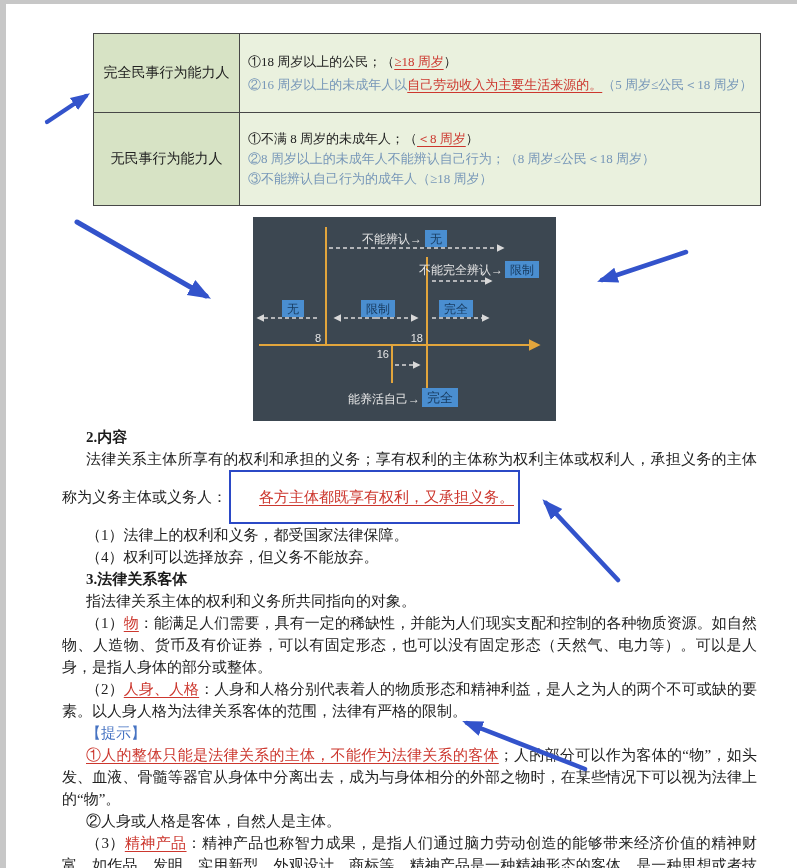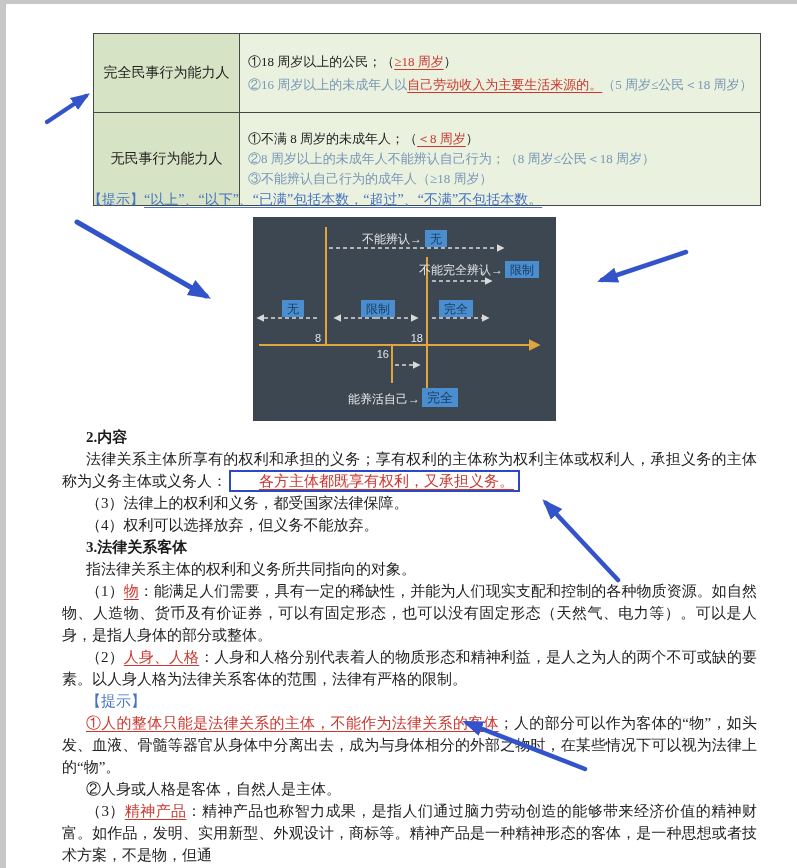--- a/index.html
+++ b/index.html
@@ -12,21 +12,21 @@
   .cap-table{position:absolute;left:93px;top:33px;border-collapse:collapse;table-layout:fixed;}
   .cap-table td{border:1px solid #474747;vertical-align:middle;}
   .cap-table td.hd{width:137px;background:#d7e3c5;text-align:center;font-size:14px;color:#222;padding:8px 4px;}
   .cap-table td.ct{width:481px;background:#eaf1de;padding:16px 8px;}
   .tline{line-height:23px;white-space:nowrap;font-size:13px;}
   tr.r3 .tline{line-height:20px;}
 
   .sg-k{color:#222222;}
   .sg-b{color:#7797b8;}
   .sg-r{color:#cc372e;text-decoration:underline;text-decoration-color:#cc372e;text-underline-offset:3px;}
-  .sg-box{display:inline-block;border:2px solid #2b49c6;padding:0 4px;margin-left:2px;line-height:18px;
+  .sg-box{display:inline-block;border:2px solid #2b49c6;padding:16px 4px;margin-left:2px;line-height:18px;
           color:#cc372e;text-decoration:underline;text-decoration-color:#cc372e;text-underline-offset:3px;}
 
   
   .hint1{position:absolute;left:88px;top:191px;font-size:14px;white-space:nowrap;}
   .sg-h{color:#4673c2;}
   .sg-hu{color:#4673c2;text-decoration:underline;text-underline-offset:3px;}
 
   
   .diagram{position:absolute;left:253px;top:217px;width:303px;height:204px;}
   .diagram svg{display:block;}
@@ -61,23 +61,20 @@
       <td class="hd">无民事行为能力人</td>
       <td class="ct">
         <div class="tline"><span class="sg-k">①不满 8 周岁的未成年人；（</span><span class="sg-r">＜8 周岁</span><span class="sg-k">）</span></div>
         <div class="tline"><span class="sg-b">②8 周岁以上的未成年人不能辨认自己行为；（8 周岁≤公民＜18 周岁）</span></div>
         <div class="tline"><span class="sg-b">③不能辨认自己行为的成年人（≥18 周岁）</span></div>
       </td>
     </tr>
   </tbody>
     </table>
 
-  <div class="hint1">
-    <span class="sg-h">【提示】</span><span class="sg-hu">“以上”、“以下”、“已满”包括本数，“超过”、“不满”不包括本数。</span>
-  </div>
 
   <div class="diagram">
     <svg width="303" height="204" viewBox="0 0 303 204">
       <defs>
         <marker id="aw" viewBox="0 0 10 10" refX="8" refY="5" markerWidth="6" markerHeight="6" orient="auto">
           <path d="M0,0 L10,5 L0,10 z" fill="#d9d9d9"></path>
         </marker>
         <marker id="ao" viewBox="0 0 10 10" refX="7" refY="5" markerWidth="6" markerHeight="6" orient="auto">
           <path d="M0,0 L10,5 L0,10 z" fill="#e2a53c"></path>
         </marker>
@@ -118,21 +115,21 @@
 
       <text class="dg-txt" x="167" y="186" font-size="12" text-anchor="end">能养活自己→</text>
       <rect x="169" y="171" width="36" height="19" fill="#4a8ed0"></rect>
       <text class="dg-boxtxt" x="187" y="185" font-size="13" text-anchor="middle">完全</text>
     </svg>
   </div>
 
   <div class="bodytext">
     <p class="bh">2.内容</p>
     <p><span class="sg-k">法律关系主体所享有的权利和承担的义务；享有权利的主体称为权利主体或权利人，承担义务的主体称为义务主体或义务人：</span><span class="sg-box">各方主体都既享有权利，又承担义务。</span></p>
-    <p>（3）法律上的权利和义务，都受国家法律保障。</p>
+    <p>（1）法律上的权利和义务，都受国家法律保障。</p>
     <p>（4）权利可以选择放弃，但义务不能放弃。</p>
     <p class="bh">3.法律关系客体</p>
     <p>指法律关系主体的权利和义务所共同指向的对象。</p>
     <p><span class="sg-k">（1）</span><span class="sg-r">物</span><span class="sg-k">：能满足人们需要，具有一定的稀缺性，并能为人们现实支配和控制的各种物质资源。如自然物、人造物、货币及有价证券，可以有固定形态，也可以没有固定形态（天然气、电力等）。可以是人身，是指人身体的部分或整体。</span></p>
     <p><span class="sg-k">（2）</span><span class="sg-r">人身、人格</span><span class="sg-k">：人身和人格分别代表着人的物质形态和精神利益，是人之为人的两个不可或缺的要素。以人身人格为法律关系客体的范围，法律有严格的限制。</span></p>
     <p><span class="sg-h">【提示】</span></p>
     <p><span class="sg-r">①人的整体只能是法律关系的主体，不能作为法律关系的客体</span><span class="sg-k">；人的部分可以作为客体的“物”，如头发、血液、骨髓等器官从身体中分离出去，成为与身体相分的外部之物时，在某些情况下可以视为法律上的“物”。</span></p>
     <p>②人身或人格是客体，自然人是主体。</p>
     <p><span class="sg-k">（3）</span><span class="sg-r">精神产品</span><span class="sg-k">：精神产品也称智力成果，是指人们通过脑力劳动创造的能够带来经济价值的精神财富。如作品，发明、实用新型、外观设计，商标等。精神产品是一种精神形态的客体，是一种思想或者技术方案，不是物，但通</span></p>
   </div>

